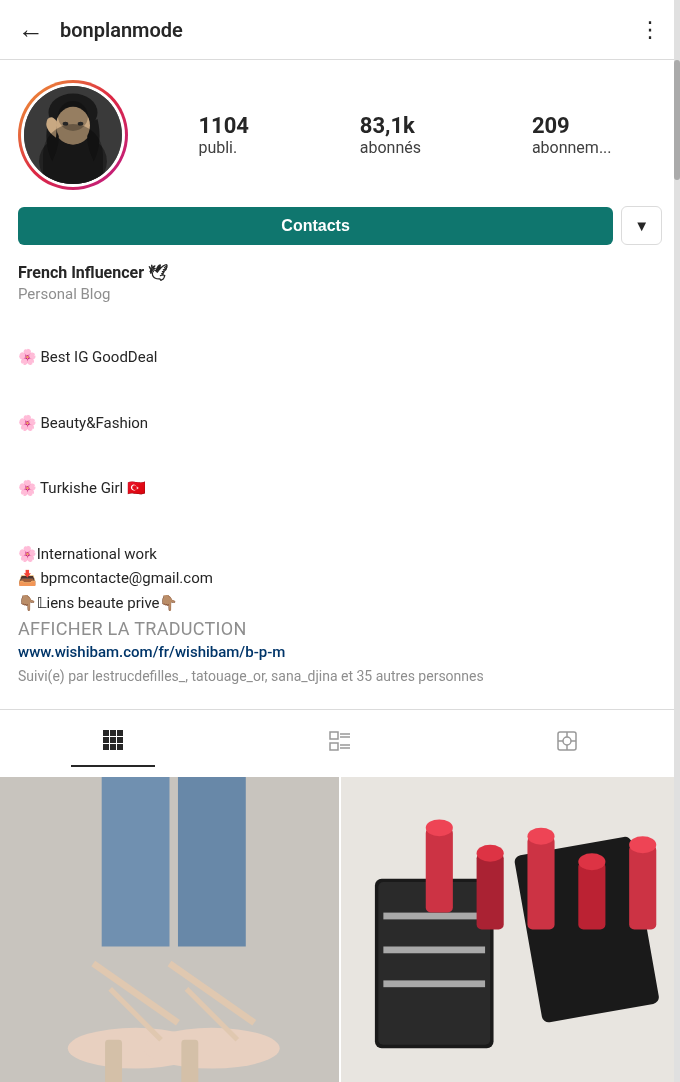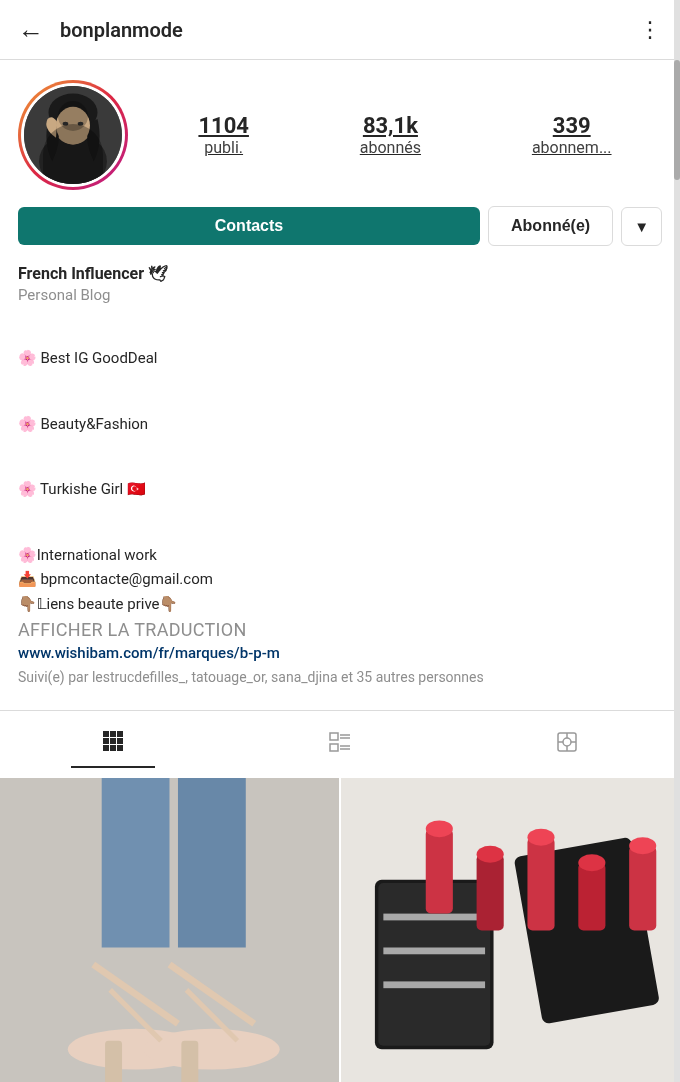--- a/index.html
+++ b/index.html
@@ -121,22 +121,21 @@
     }
 
     
     .stats {
       display: flex;
       gap: 10px;
       flex: 1;
       justify-content: space-around;
     }
     .stat-item {
-      text-align: center;
-      text-decoration: underline;
+      text-align: left;
     }
     .stat-number {
       font-size: 22px;
       font-weight: 700;
       display: block;
     }
     .stat-label {
       font-size: 16px;
       color: #404040;
     }
@@ -311,44 +310,43 @@
     <div class="stats">
       <div class="stat-item">
         <span class="stat-number">1104</span>
         <span class="stat-label">publi.</span>
       </div>
       <div class="stat-item">
         <span class="stat-number">83,1k</span>
         <span class="stat-label">abonnés</span>
       </div>
       <div class="stat-item">
-        <span class="stat-number">339</span>
+        <span class="stat-number">209</span>
         <span class="stat-label">abonnem...</span>
       </div>
     </div>
   </div>
 
   <div class="action-buttons">
     <button class="btn-contacts">Contacts</button>
-    <button class="btn-subscribed">Abonné(e)</button>
     <button class="btn-dropdown">▼</button>
   </div>
 </div>
 
 <div class="bio-section">
   <div class="bio-name">French Influencer 🕊</div>
   <div class="bio-category">Personal Blog</div>
   <div class="bio-line">🌸 Best IG GoodDeal</div>
   <div class="bio-line">🌸 Beauty&amp;Fashion</div>
   <div class="bio-line">🌸 Turkishe Girl 🇹🇷</div>
   <div class="bio-line">🌸International work</div>
   <div class="bio-email">📥 bpmcontacte@gmail.com</div>
   <div class="bio-link-line">👇🏽𝕃iens beaute prive👇🏽</div>
   <div class="bio-translate">AFFICHER LA TRADUCTION</div>
-  <a class="bio-url" href="#">www.wishibam.com/fr/marques/b-p-m</a>
+  <a class="bio-url" href="#">www.wishibam.com/fr/wishibam/b-p-m</a>
   <div class="bio-followed">Suivi(e) par lestrucdefilles_, tatouage_or, sana_djina et 35 autres personnes</div>
 </div>
 
 <div class="tabs-section">
   <div class="tab-item active">
     <span class="tab-icon">
       
       <svg width="24" height="24" viewBox="0 0 24 24" xmlns="http://www.w3.org/2000/svg">
         <rect x="2" y="2" width="6" height="6" fill="#262626"></rect>
         <rect x="9" y="2" width="6" height="6" fill="#262626"></rect>

